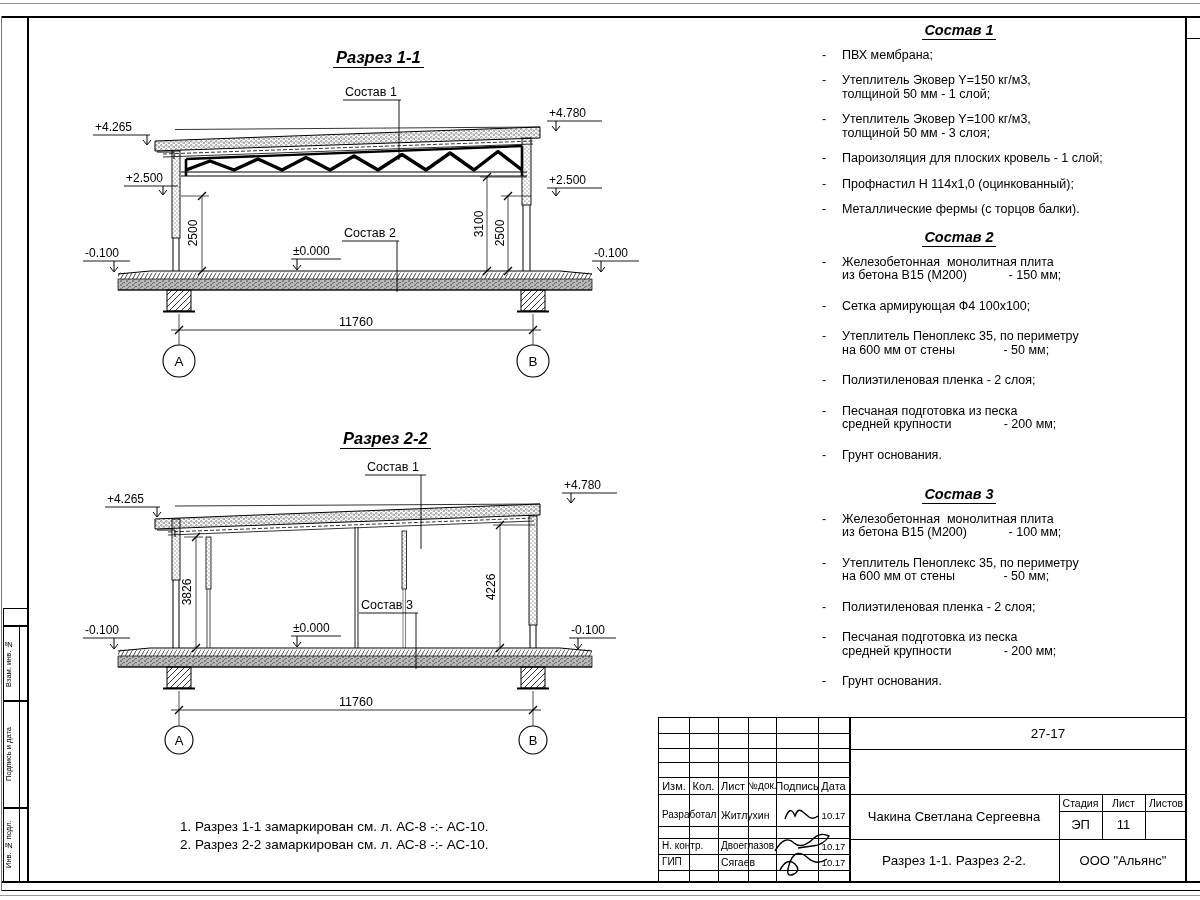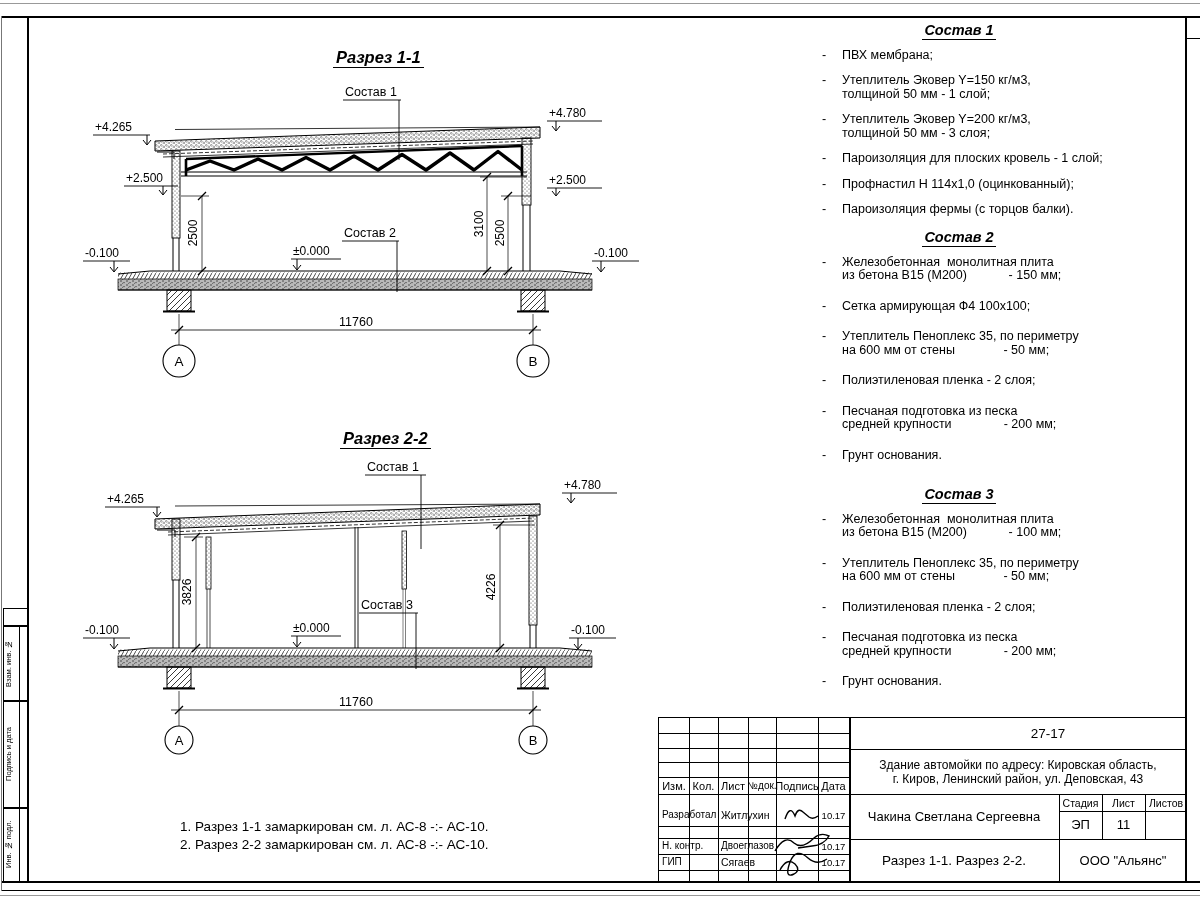--- a/index.html
+++ b/index.html
@@ -322,40 +322,40 @@
   <div class="citem">
     <span class="dash">-</span>
     <div>
         <div class="cline">Утеплитель Эковер Y=150 кг/м3,</div>
          <div class="cline">толщиной 50 мм - 1 слой;</div>
       </div>
   </div>
   <div class="citem">
     <span class="dash">-</span>
     <div>
-        <div class="cline">Утеплитель Эковер Y=200 кг/м3,</div>
+        <div class="cline">Утеплитель Эковер Y=100 кг/м3,</div>
          <div class="cline">толщиной 50 мм - 3 слоя;</div>
       </div>
   </div>
   <div class="citem">
     <span class="dash">-</span>
     <div>
         <div class="cline">Пароизоляция для плоских кровель - 1 слой;</div>
       </div>
   </div>
   <div class="citem">
     <span class="dash">-</span>
     <div>
         <div class="cline">Профнастил Н 114х1,0 (оцинкованный);</div>
       </div>
   </div>
   <div class="citem">
     <span class="dash">-</span>
     <div>
-        <div class="cline">Пароизоляция фермы (с торцов балки).</div>
+        <div class="cline">Металлические фермы (с торцов балки).</div>
       </div>
   </div>
 </div>
 
 <div class="comp wide" style="top:231px;">
   <div class="comp-title"><span>Состав 2</span></div>
   <div class="citem">
     <span class="dash">-</span>
     <div>
         <div class="cline">Железобетонная  монолитная плита</div>
@@ -476,24 +476,20 @@
 
   <div class="tb-cell tb-left" style="left:0;top:120px;width:59px;height:16px;font-size:10px;">Н. контр.</div>
   <div class="tb-cell tb-left" style="left:59px;top:120px;width:58px;height:16px;font-size:10px;">Двоеглазов</div>
   <div class="tb-cell" style="left:159px;top:122px;width:31px;height:14px;font-size:9.5px;">10.17</div>
 
   <div class="tb-cell tb-left" style="left:0;top:136px;width:59px;height:16px;font-size:10px;text-align:right;">ГИП</div>
   <div class="tb-cell tb-left" style="left:59px;top:136px;width:58px;height:16px;font-size:10.5px;">Сягаев</div>
   <div class="tb-cell" style="left:159px;top:138px;width:31px;height:14px;font-size:9.5px;">10.17</div>
 
   <div class="tb-cell" style="left:190px;top:0;width:338px;height:31px;font-size:13.5px;padding-left:30px;">27-17</div>
-  <div class="tb-cell" style="left:190px;top:31px;width:338px;height:45px;font-size:12px;flex-direction:column;">
-    <div>Здание автомойки по адресу: Кировская область,</div>
-    <div>г. Киров, Ленинский район, ул. Деповская, 43</div>
-  </div>
   <div class="tb-cell" style="left:190px;top:76px;width:210px;height:45px;font-size:13px;">Чакина Светлана Сергеевна</div>
   <div class="tb-cell" style="left:400px;top:76px;width:43px;height:17px;font-size:10.5px;">Стадия</div>
   <div class="tb-cell" style="left:443px;top:76px;width:43px;height:17px;font-size:10.5px;">Лист</div>
   <div class="tb-cell" style="left:486px;top:76px;width:42px;height:17px;font-size:10.5px;">Листов</div>
   <div class="tb-cell" style="left:400px;top:93px;width:43px;height:28px;font-size:13px;">ЭП</div>
   <div class="tb-cell" style="left:443px;top:93px;width:43px;height:28px;font-size:13px;">11</div>
   <div class="tb-cell" style="left:486px;top:93px;width:42px;height:28px;font-size:13px;"></div>
   <div class="tb-cell" style="left:190px;top:121px;width:210px;height:44px;font-size:13.5px;">Разрез 1-1. Разрез 2-2.</div>
   <div class="tb-cell" style="left:400px;top:121px;width:128px;height:44px;font-size:13px;">ООО "Альянс"</div>
 

